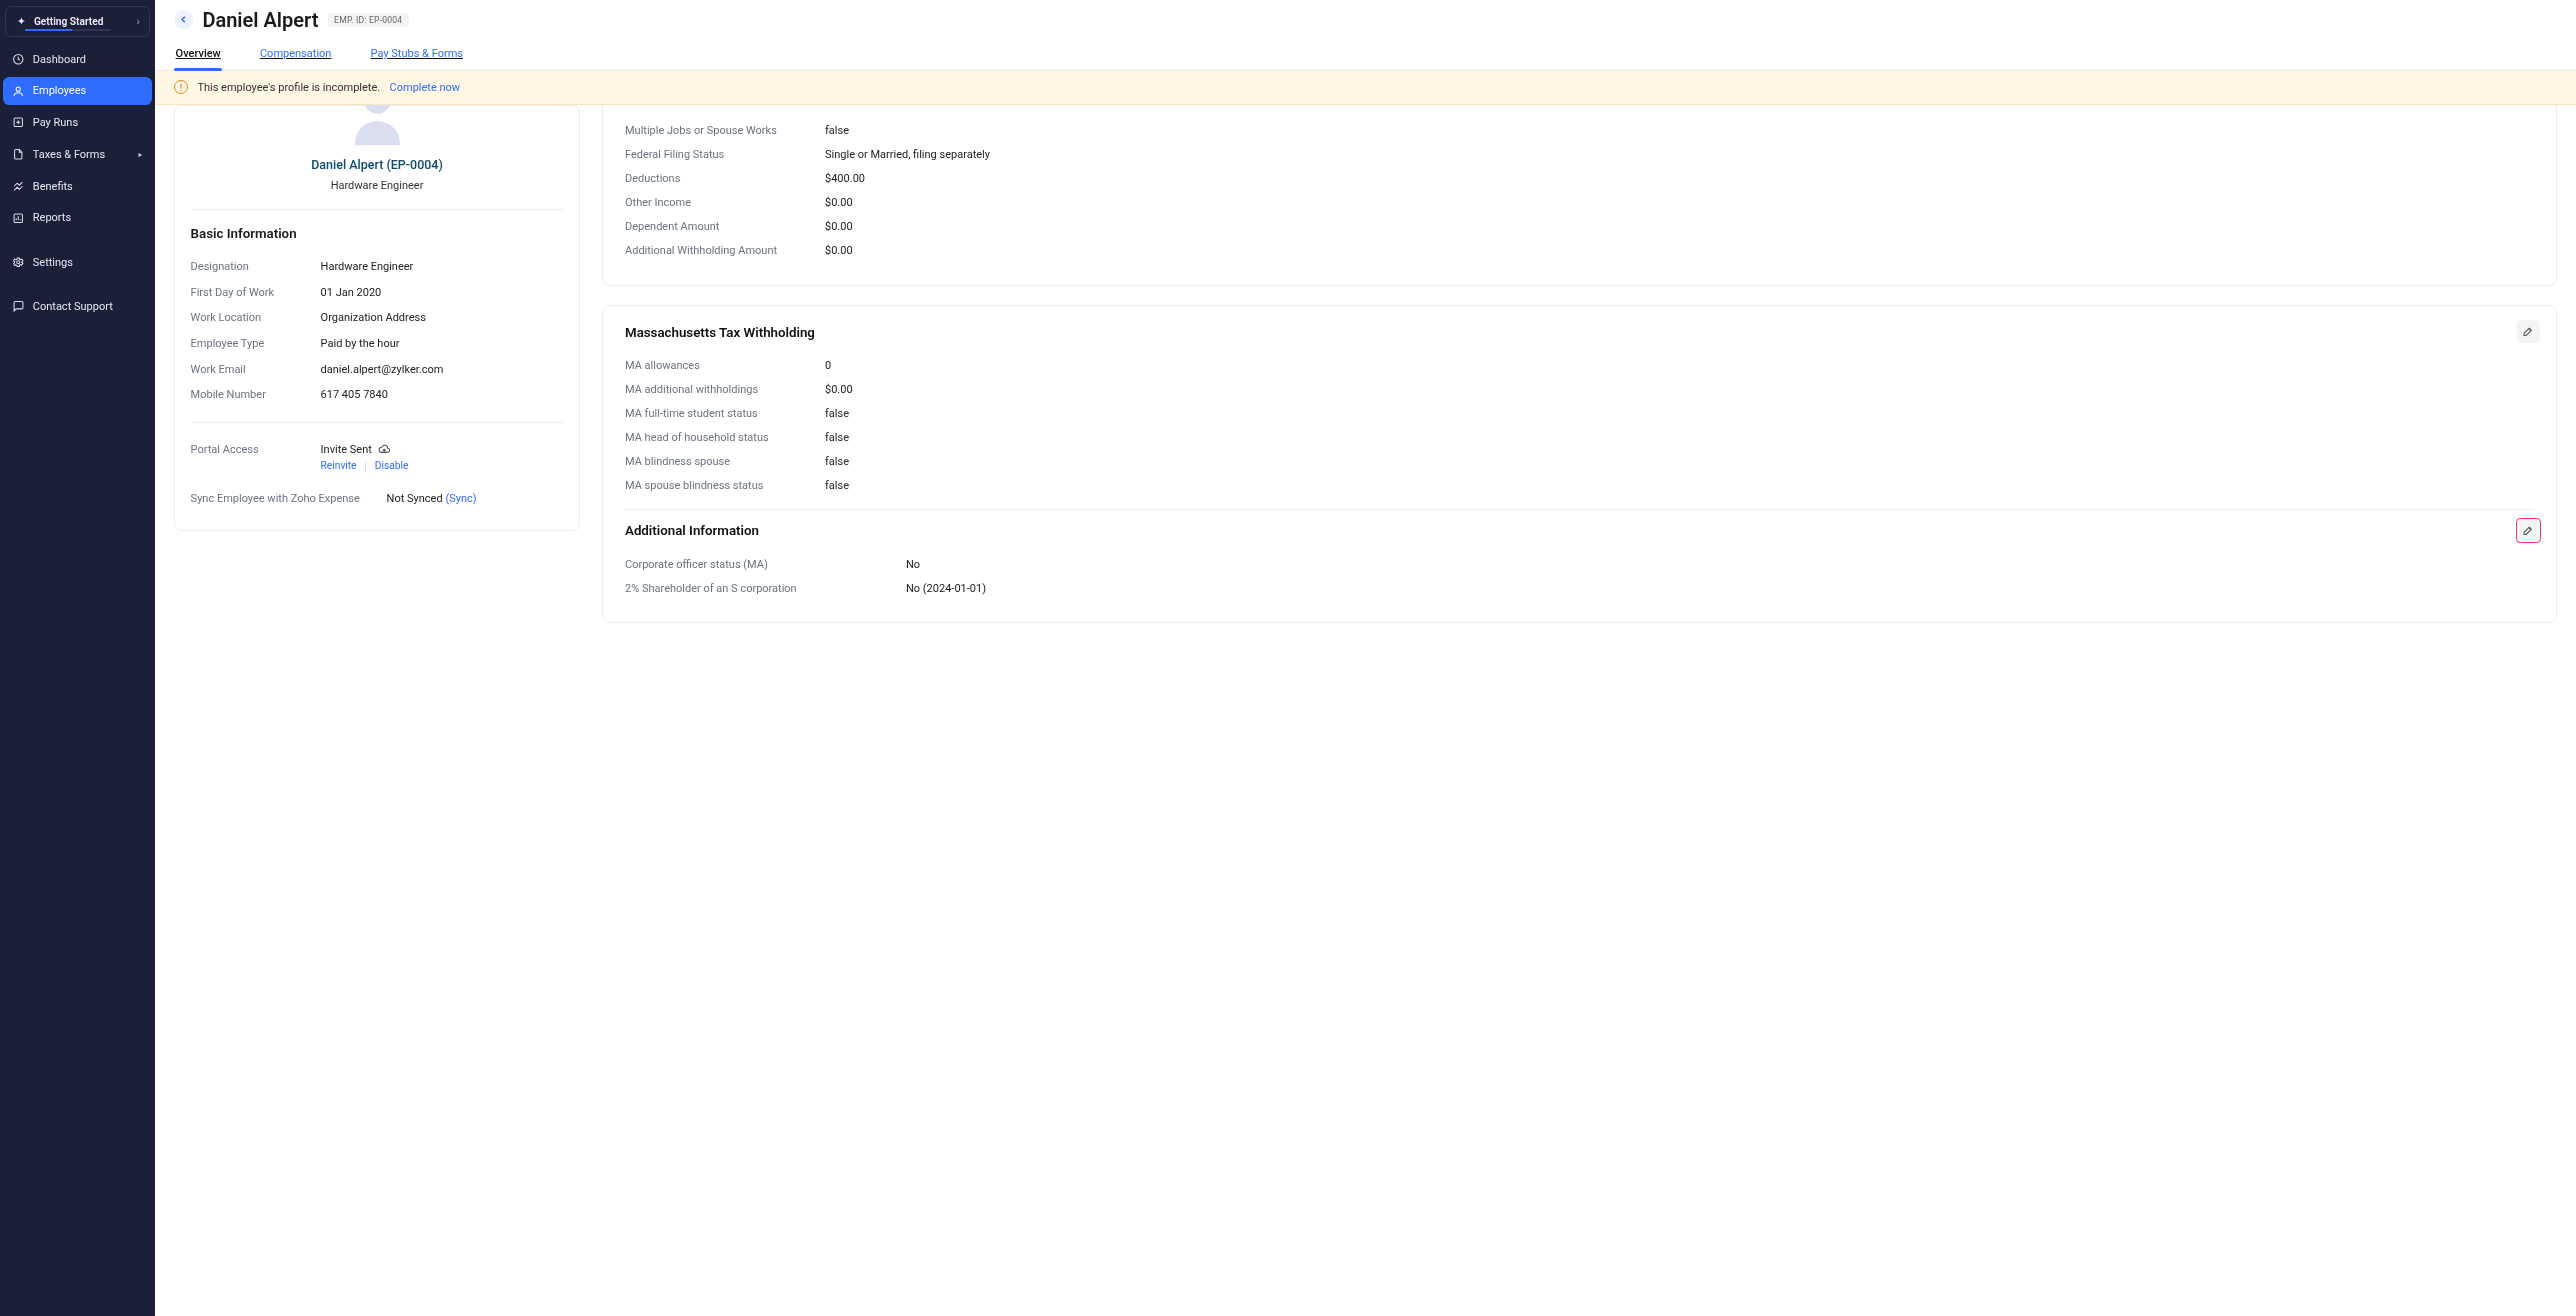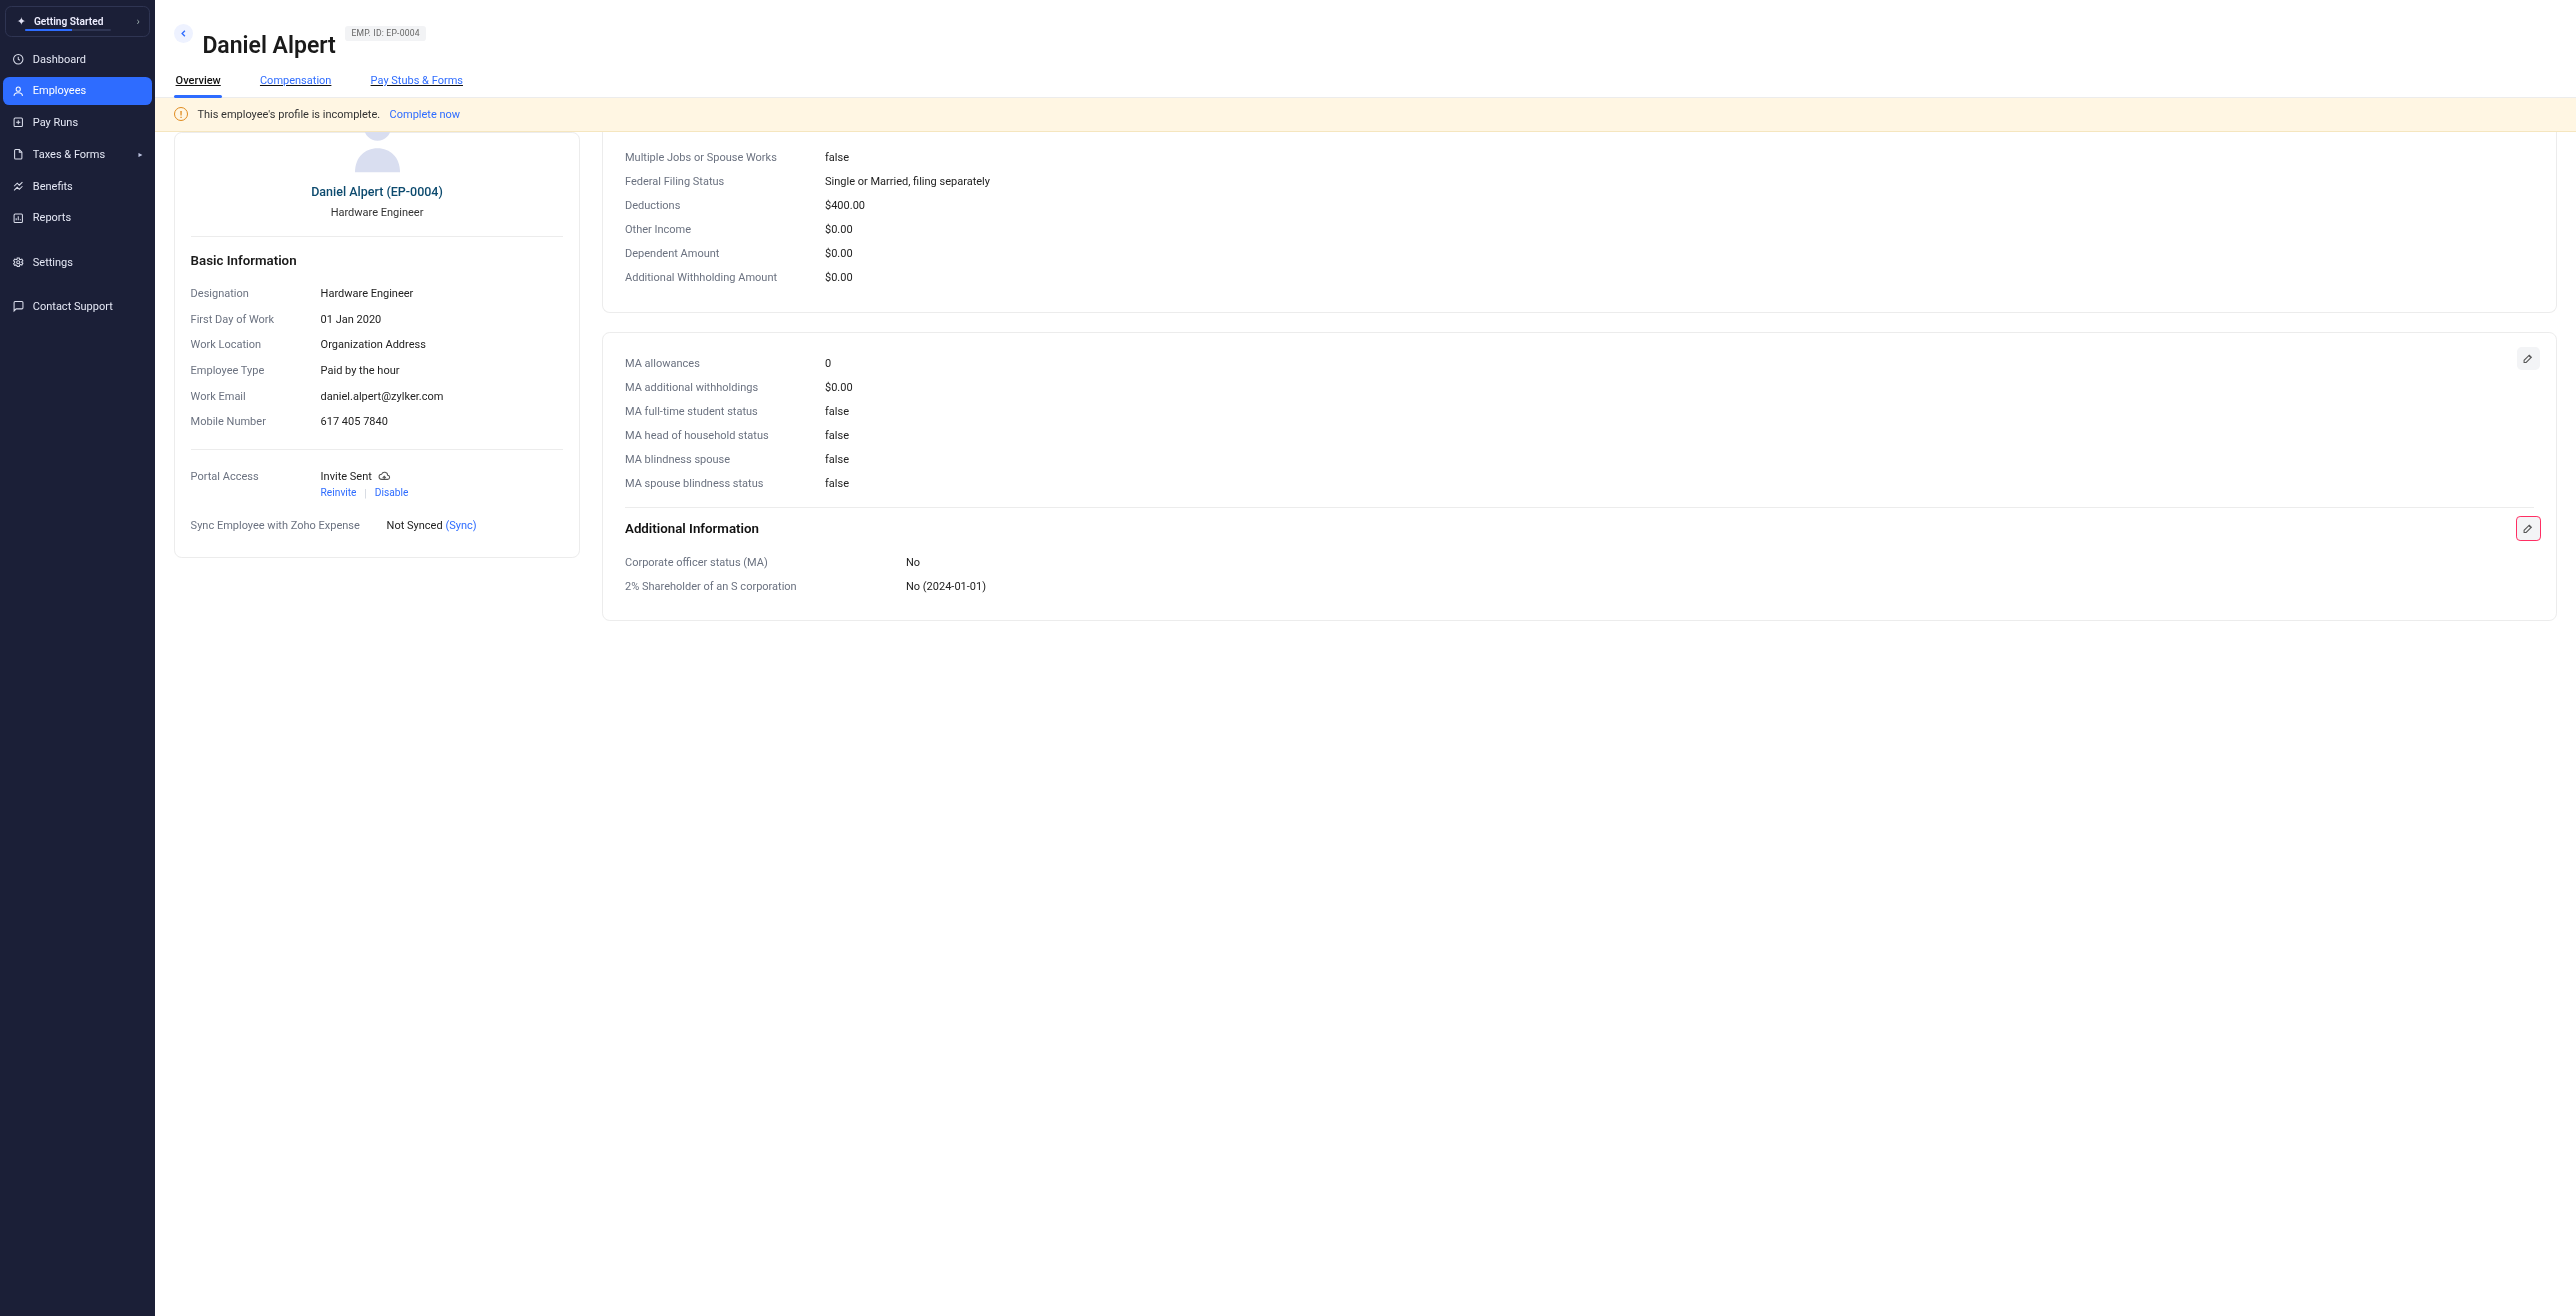--- a/index.html
+++ b/index.html
@@ -86,24 +86,23 @@
   }
   .back-btn {
     width: 19px; height: 19px;
     border-radius: 50%;
     background: #eef2ff;
     color: #2e6cff;
     display: flex; align-items: center; justify-content: center;
     cursor: pointer;
   }
   .page-title {
-    font-size: 23px;
+    font-size: 20px;
     font-weight: 600;
     color: #1a1a1a;
-    margin-top: 24px;
   }
   .emp-id-badge {
     font-size: 8.6px;
     color: #666;
     background: #f2f3f5;
     padding: 2.3px 6.3px;
     border-radius: 3.1px;
     letter-spacing: 0.2px;
   }
   .tabs {
@@ -438,20 +437,21 @@
           </div>
       </div>
 
       <div class="card right-card">
         <div class="edit-btn">
           <svg viewBox="0 0 24 24" width="12.5" height="12.5" fill="none" stroke="currentColor" stroke-width="2">
               <path d="M4 20h4l10-10-4-4L4 16v4z"></path>
               <path d="M13 7l4 4"></path>
             </svg>
         </div>
+        <div class="tax-section-title">Massachusetts Tax Withholding</div>
         <div class="tax-row">
             <div class="tax-label">MA allowances</div>
             <div class="tax-value">0</div>
           </div>
         <div class="tax-row">
             <div class="tax-label">MA additional withholdings</div>
             <div class="tax-value">$0.00</div>
           </div>
         <div class="tax-row">
             <div class="tax-label">MA full-time student status</div>

